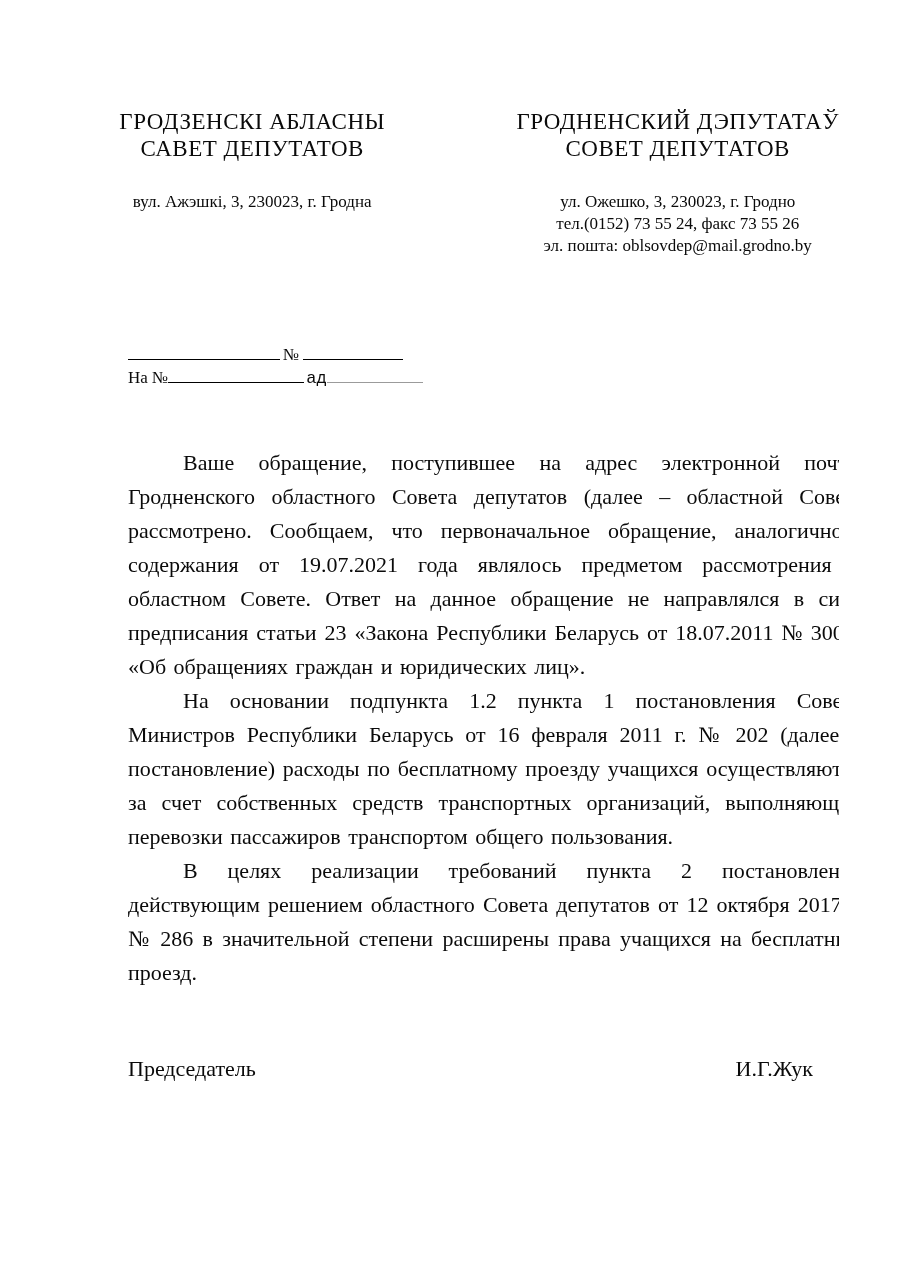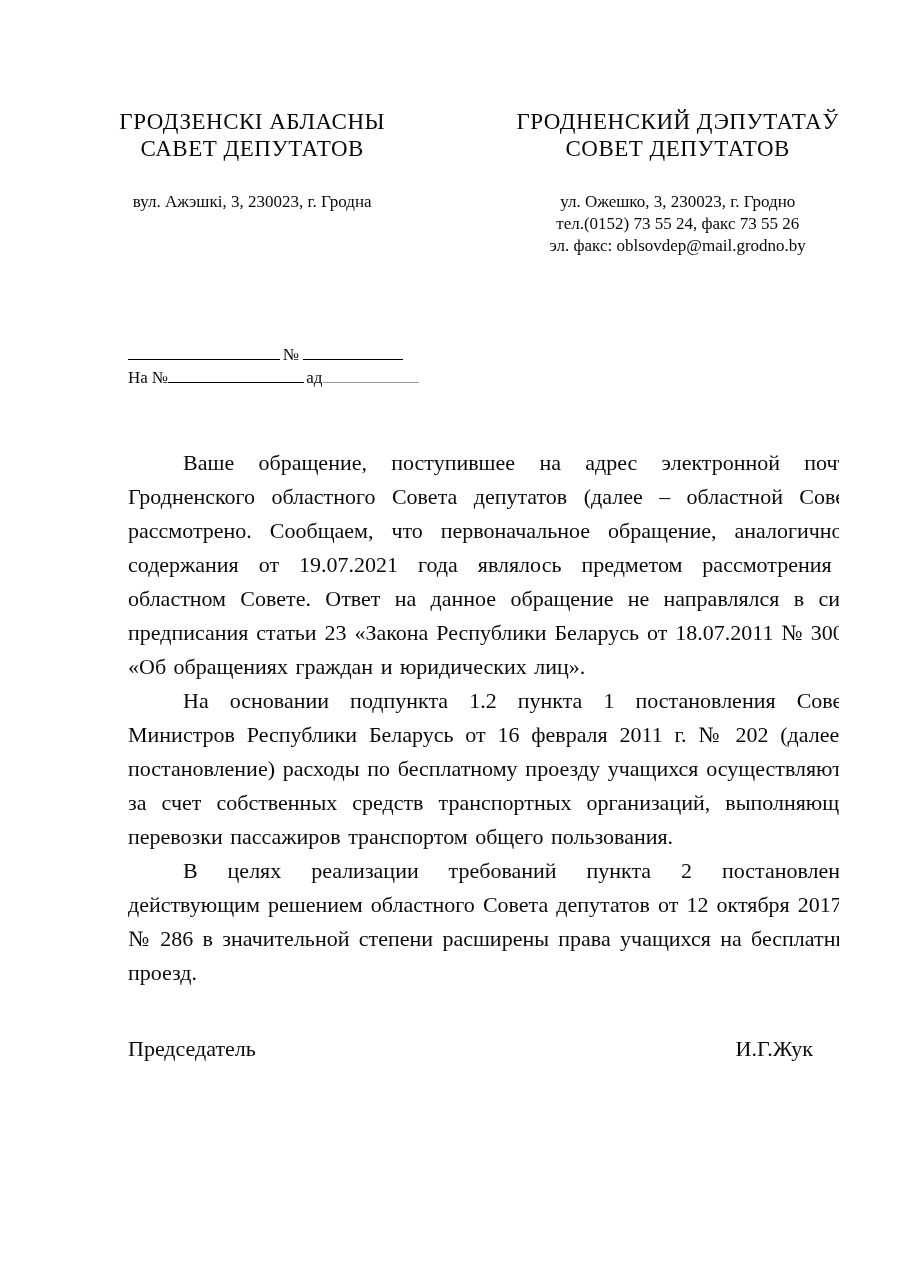--- a/index.html
+++ b/index.html
@@ -46,36 +46,36 @@
     height: 15px;
     border-bottom: 1.6px solid #000;
     vertical-align: baseline;
   }
   .u-line.gray { border-bottom-color: #9b9b9b; }
   .w-out-date { width: 152px; }
   .w-out-num  { width: 100px; }
   .w-in-num   { width: 136px; }
   .w-in-date  { width: 96px; }
   .no-sign { padding: 0 4px 0 3px; }
-  .ad-label { padding-left: 2px; }
+  .ad-label { padding-left: 2px; font-family: Liberation Mono, monospace; }
   
   .letter-body {
     margin-left: 128px;
     margin-top: 55px;
     width: 734px;
     font-size: 22px;
     line-height: 34px;
     text-align: justify;
     word-spacing: 2px;
   }
   .letter-body p { text-indent: 55px; }
   
   .signature {
     margin-left: 128px;
-    margin-top: 46px;
+    margin-top: 66px;
     width: 685px;
     display: flex;
     justify-content: space-between;
     font-size: 22px;
   }
 </style>
 </head>
 <body>
 
 <div class="page">
@@ -91,21 +91,21 @@
       </div>
     </div>
     <div class="org-block right">
       <div class="org-title">
         <div>ГРОДНЕНСКИЙ ДЭПУТАТАЎ</div>
         <div>СОВЕТ ДЕПУТАТОВ</div>
       </div>
       <div class="org-address">
         <div>ул. Ожешко, 3, 230023, г. Гродно</div>
         <div>тел.(0152) 73 55 24, факс 73 55 26</div>
-        <div>эл. факс: oblsovdep@mail.grodno.by</div>
+        <div>эл. пошта: oblsovdep@mail.grodno.by</div>
       </div>
     </div>
   </div>
 
   <div class="ref-block">
     <div class="ref-row">
       <span class="u-line w-out-date"></span><span class="no-sign">№</span><span class="u-line w-out-num"></span>
     </div>
     <div class="ref-row">
       <span>На №</span><span class="u-line w-in-num"></span><span class="ad-label">ад</span><span class="u-line gray w-in-date"></span>

